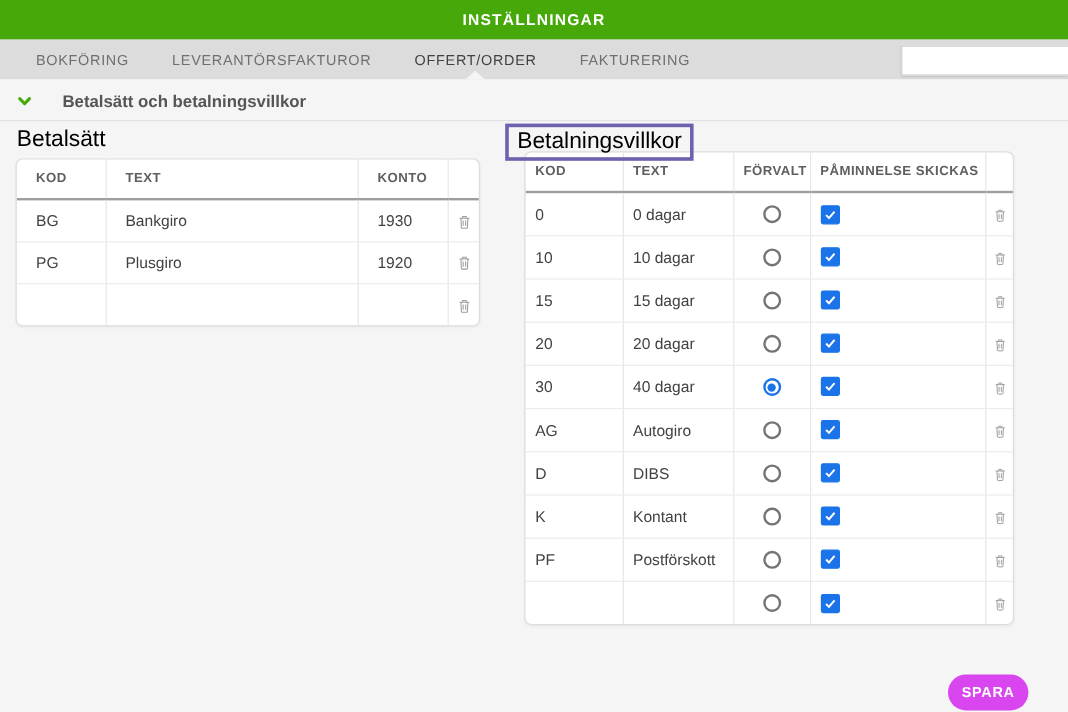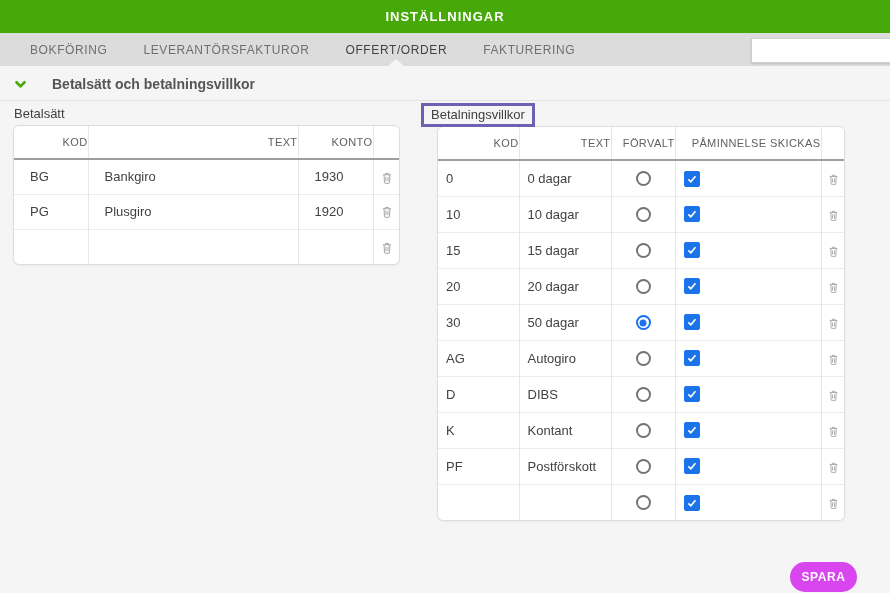--- a/index.html
+++ b/index.html
@@ -17,31 +17,31 @@
   .tab.active { color:#424242; }
   .tab.active::after { content:""; position:absolute; left:50%; transform:translateX(-50%); bottom:0;
     border-left:8px solid transparent; border-right:8px solid transparent; border-bottom:7px solid #f5f5f5; }
   .search { position:absolute; top:5px; right:0; width:139px; height:25px; border:1px solid #cfcfcf; border-right:none; background:#fff; outline:none; padding:0 8px; font-size:12px; box-shadow:0 1px 2px rgba(0,0,0,.12); }
 
   
   .content { position:relative; height:527px; }
   .section-header { display:flex; align-items:center; gap:25px; padding:10px 14px 8px 14px; border-bottom:1px solid #e2e2e2; }
   .section-header .title { font-size:14px; font-weight:600; color:#555; }
 
-  .panel-label { font-size:13px; color:#404040; }
+  .panel-label { font-size:19px; color:#000000; }
 
   .left-panel { position:absolute; left:13px; top:40px; width:387px; }
   .left-panel .panel-label { margin-bottom:4px; padding-left:1px; }
   .right-panel { position:absolute; left:437px; top:60px; width:408px; }
   .highlight-box { position:absolute; top:-23px; left:-16px; border:3px solid #6c62b0; padding:1px 7px 2px 7px; }
   .highlight-box .panel-label { white-space:nowrap; }
 
   .grid-wrap { background:#fff; border:1px solid #ddd; border-radius:6px; overflow:hidden; box-shadow:0 1px 2px rgba(0,0,0,.04); }
   table.grid { width:100%; border-collapse:collapse; table-layout:fixed; }
-  .grid th { height:33px; text-align:right; font-size:11px; font-weight:normal; letter-spacing:0.4px; color:#5f5f5f; border-bottom:2px solid #9e9e9e; }
+  .grid th { height:33px; text-align:left; font-size:11px; font-weight:bold; letter-spacing:0.4px; color:#5f5f5f; border-bottom:2px solid #9e9e9e; }
   .grid td { font-size:13px; color:#424242; border-top:1px solid #ececec; }
   .grid tr > *:not(:last-child) { border-right:1px solid #e6e6e6; }
   .grid thead tr > th { border-top:none; }
   .grid tbody tr:first-child td { border-top:none;margin-top:46px; }
   .lt th, .lt td { padding-left:16px; }
   .lt td { height:35px; }
   .rt th, .rt td { padding-left:8px; }
   .rt td { height:36px; }
   td.center, th.center { text-align:center; padding-left:0 !important; }
   td.trash-cell { text-align:center; padding-left:0 !important; }
@@ -217,21 +217,21 @@
                     </svg>
                   </span></td>
               <td class="trash-cell"><span class="trash">
                     <svg width="13" height="13" viewBox="0 0 24 24">
                       <path d="M5 6.5h14M9.5 6V4.2h5V6M7 6.5l.7 13.6c0 .5.5.9 1 .9h6.6c.5 0 1-.4 1-.9L17 6.5M10.2 10v7.5M13.8 10v7.5" fill="none" stroke="#9a9a9a" stroke-width="1.5"></path>
                     </svg>
                   </span></td>
             </tr>
             <tr>
               <td>30</td>
-              <td>50 dagar</td>
+              <td>40 dagar</td>
               <td class="center"><span class="radio checked"></span></td>
               <td><span class="checkbox checked">
                     <svg width="12" height="12" viewBox="0 0 16 16">
                       <path d="M3.2 8.4l3.2 3.2 6.2-7.2" fill="none" stroke="#fff" stroke-width="2.2"></path>
                     </svg>
                   </span></td>
               <td class="trash-cell"><span class="trash">
                     <svg width="13" height="13" viewBox="0 0 24 24">
                       <path d="M5 6.5h14M9.5 6V4.2h5V6M7 6.5l.7 13.6c0 .5.5.9 1 .9h6.6c.5 0 1-.4 1-.9L17 6.5M10.2 10v7.5M13.8 10v7.5" fill="none" stroke="#9a9a9a" stroke-width="1.5"></path>
                     </svg>

